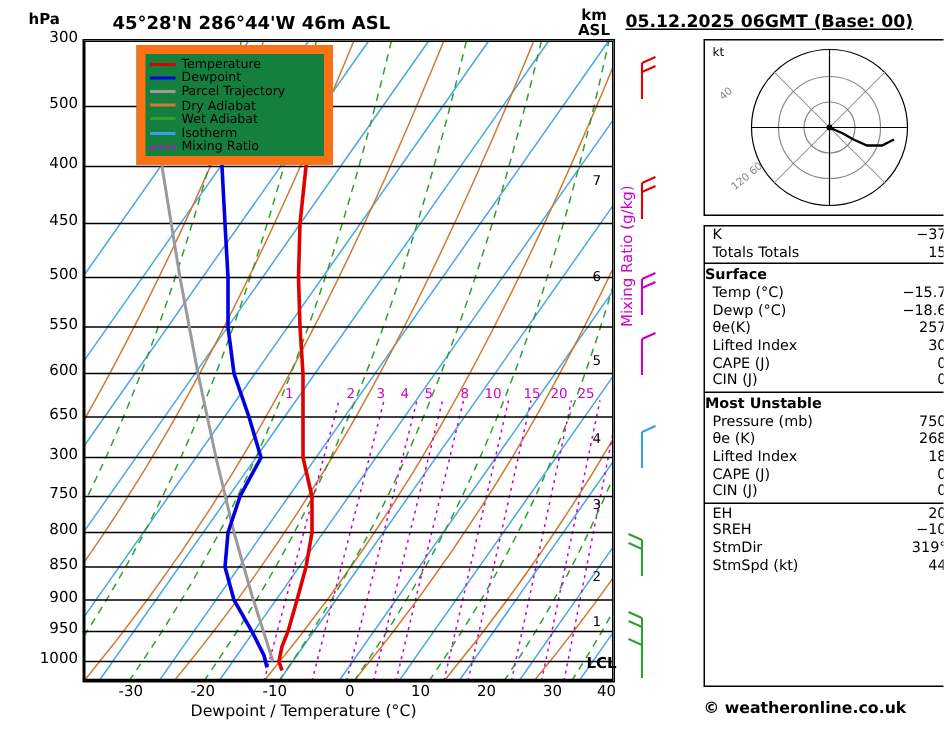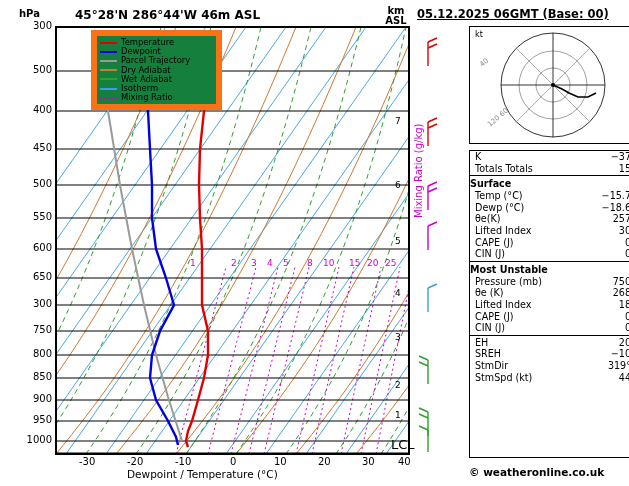--- a/index.html
+++ b/index.html
@@ -210,21 +210,21 @@
   <div class="abs" style="left:378px;top:20px;width:16px;">
     <div class="abs xs" style="top:96px;">7</div>
     <div class="abs xs" style="top:160px;">6</div>
     <div class="abs xs" style="top:216px;">5</div>
     <div class="abs xs" style="top:268px;">4</div>
     <div class="abs xs" style="top:312px;">3</div>
     <div class="abs xs" style="top:360px;">2</div>
     <div class="abs xs" style="top:390px;">1</div>
   </div>
 
-  <div class="abs" style="left:374px;top:437px;font-size:13px;">LCL</div>
+  <div class="abs" style="left:374px;top:437px;font-size:10px;font-weight:bold;">LCL</div>
 
   <div class="abs" style="left:394px;top:26px;width:34px;height:429px;">
     <svg width="34" height="429">
       <g stroke="#e00000" stroke-width="1.4" fill="none">
         <line x1="17" y1="16" x2="17" y2="40"></line>
           <line x1="17" y1="16" x2="26" y2="12"></line>
           <line x1="17" y1="22" x2="26" y2="18"></line>
         <line x1="17" y1="96" x2="17" y2="120"></line>
           <line x1="17" y1="96" x2="26" y2="92"></line>
           <line x1="17" y1="102" x2="26" y2="98"></line>

